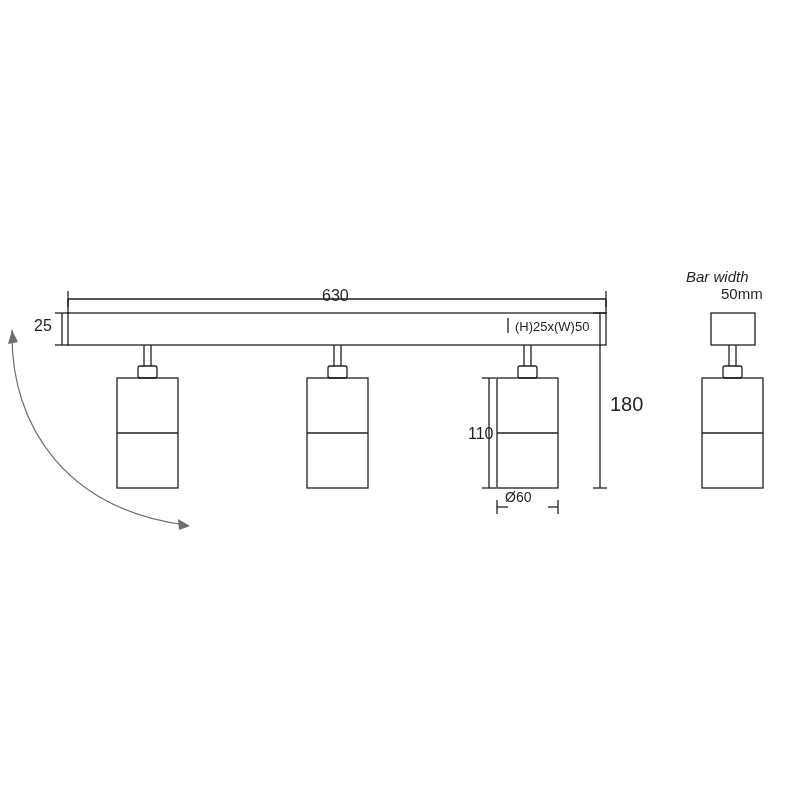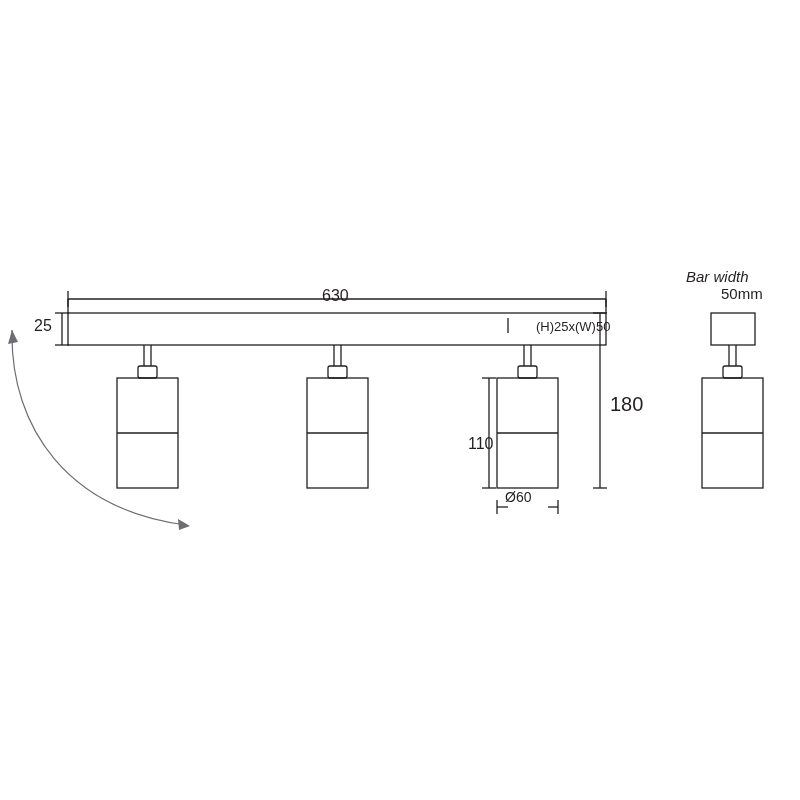--- a/index.html
+++ b/index.html
@@ -24,23 +24,23 @@
   }
   .lbl {
     position: absolute;
     color: #231f20;
     font-family: "Liberation Sans", sans-serif;
     white-space: nowrap;
     line-height: 1.25;
   }
   .lbl-550   { left: 322px; top: 286px; font-size: 16px; }
   .lbl-25    { left: 34px;  top: 316px; font-size: 16px; }
-  .lbl-hw    { left: 536px; top: 319px; font-size: 13px; }
+  .lbl-hw    { left: 515px; top: 319px; font-size: 13px; }
   .lbl-180   { left: 610px; top: 392px; font-size: 20px; }
-  .lbl-110   { left: 468px; top: 424px; font-size: 16px; margin-top: 10px; }
+  .lbl-110   { left: 468px; top: 424px; font-size: 16px; }
   .lbl-60    { left: 505px; top: 489px; font-size: 14px; }
   .lbl-tilt  { left: 176px; top: 502px; font-size: 13px; }
   .lbl-barw  { left: 686px; top: 268px; font-size: 15px; font-style: italic; }
   .lbl-50mm  { left: 721px; top: 285px; font-size: 15px; }
 </style>
 </head>
 <body>
 
 <div id="page">
 

